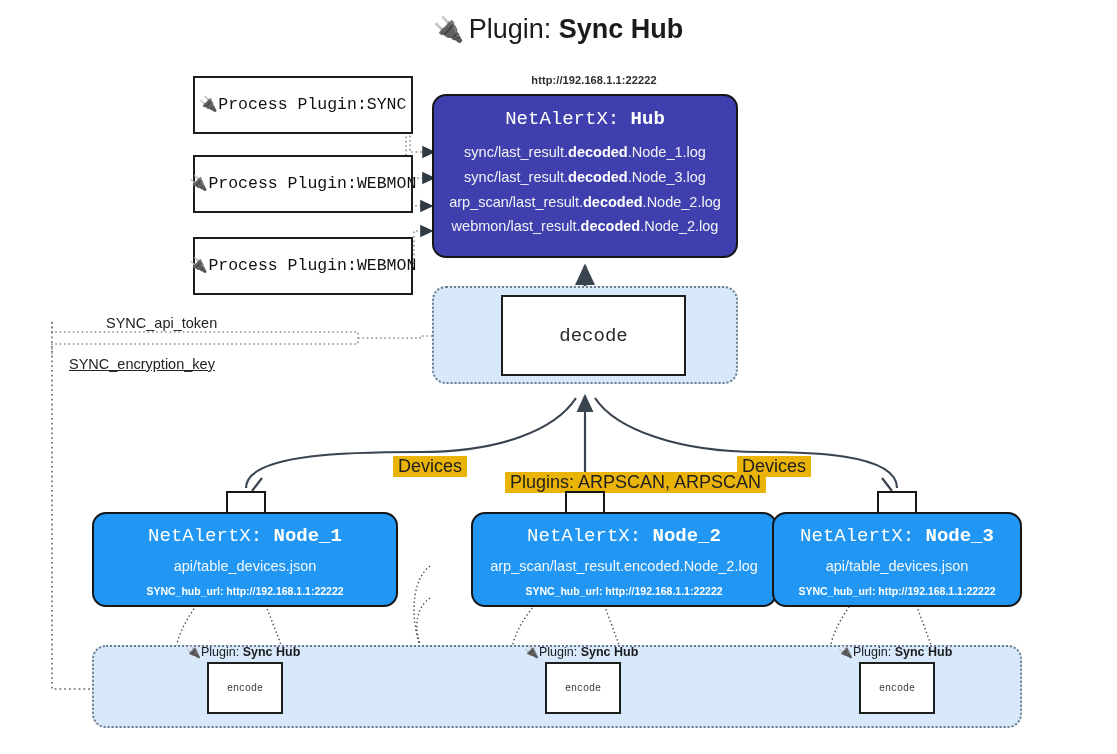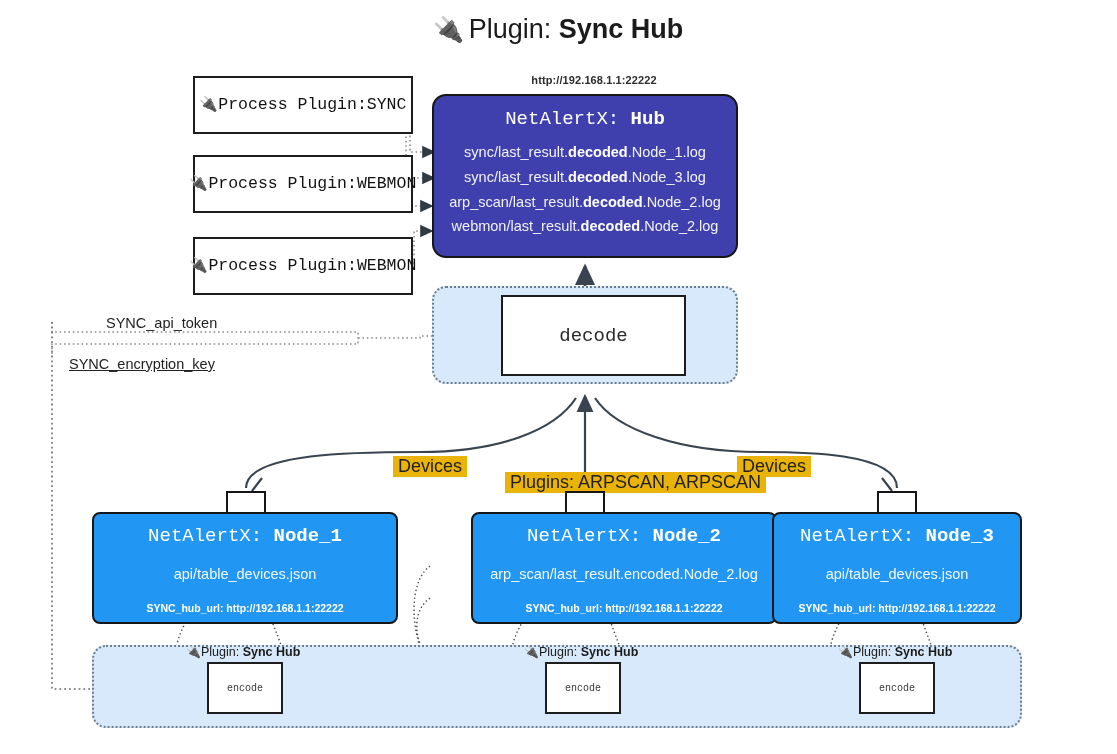--- a/index.html
+++ b/index.html
@@ -134,24 +134,24 @@
     padding: 0 5px;
     white-space: nowrap;
     margin-top: 12px;
   }
   #lbl-dev-left { left: 393px; top: 444px; }
   #lbl-dev-right { left: 737px; top: 444px; }
   #lbl-plugins { left: 505px; top: 460px; }
 
   
   .node-card {
-    height: 112px;
+    height: 95px;
     background: #2196f3;
     border: 2.5px solid #161616;
-    border-radius: 8px;
+    border-radius: 14px;
     color: #ffffff;
     display: flex;
     flex-direction: column;
     align-items: center;
     box-sizing: border-box;
     padding-top: 11px;
   }
   .node-card .n-title {
     font-family: "Liberation Mono", monospace;
     font-size: 19px;

